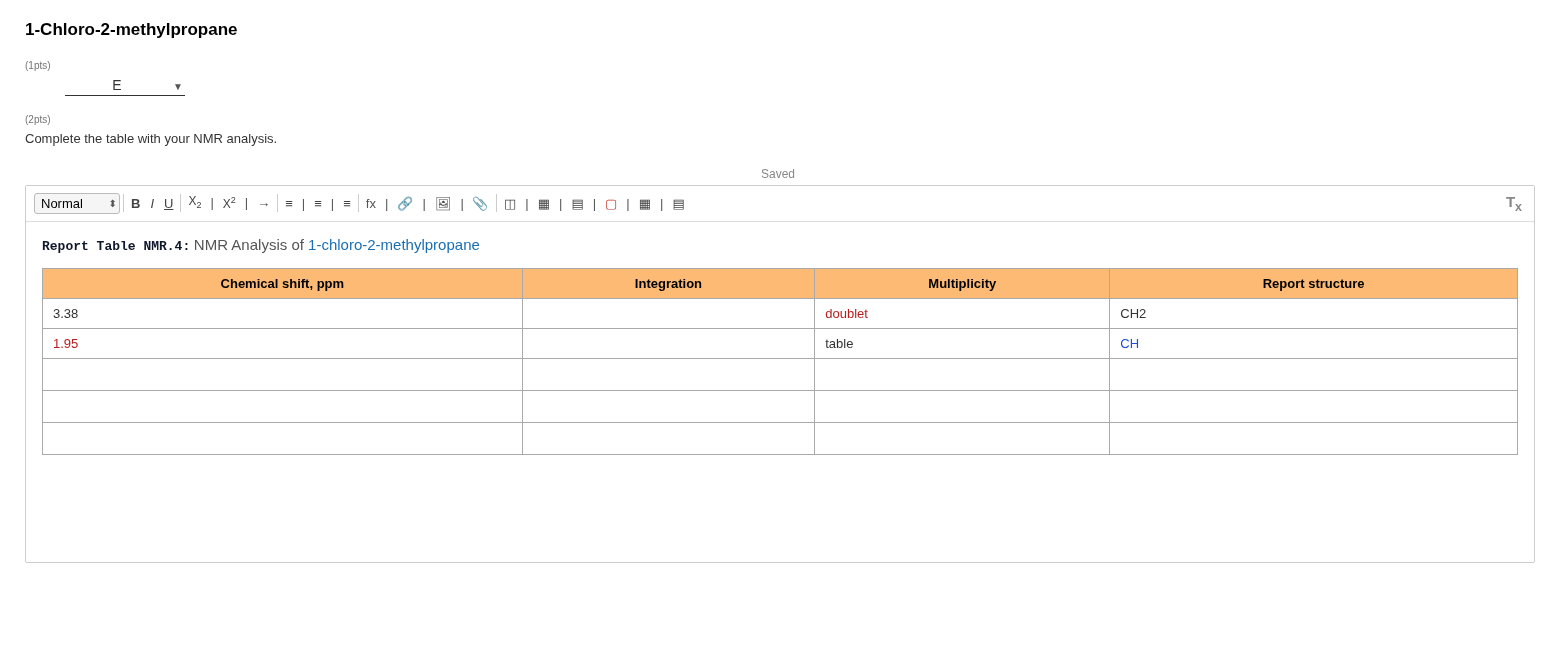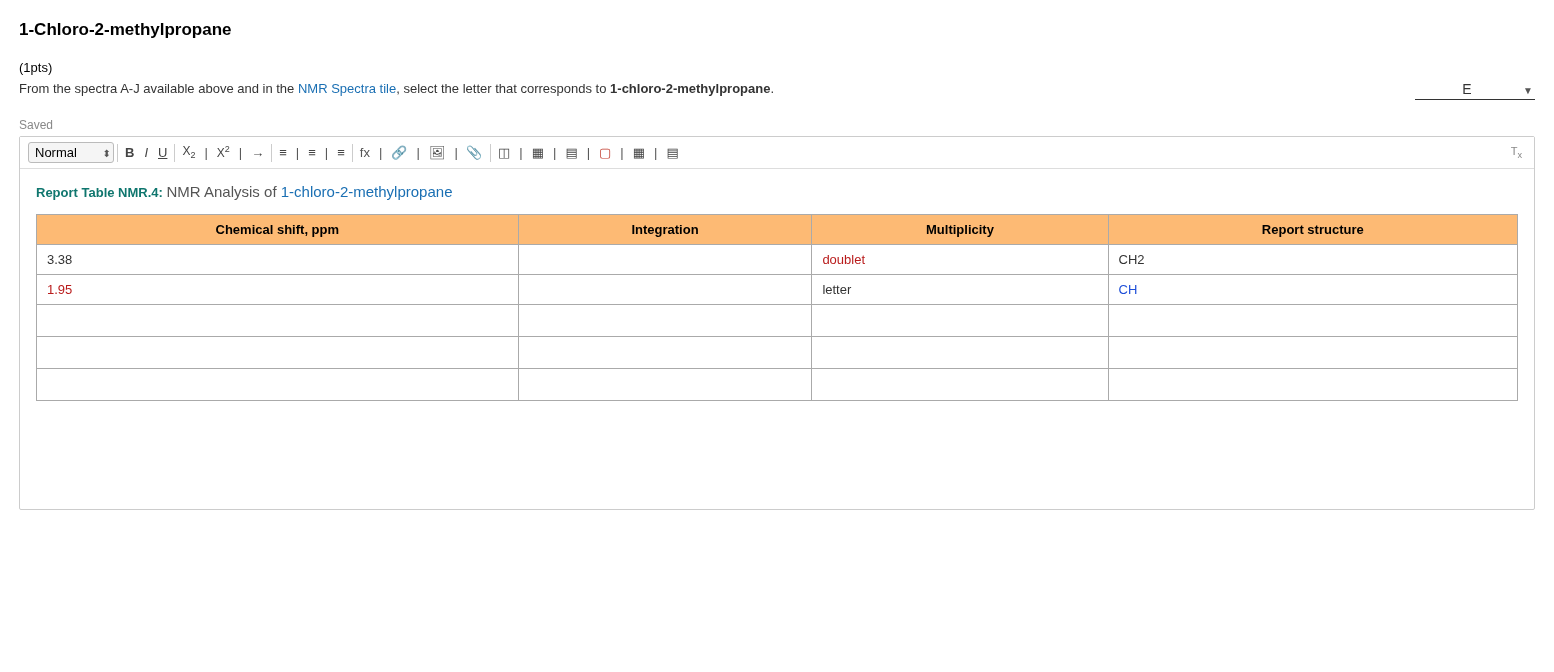--- a/index.html
+++ b/index.html
@@ -6,33 +6,34 @@
     body {
       font-family: Arial, sans-serif;
       font-size: 14px;
       background: #fff;
       color: #333;
       width: 1554px;
       min-height: 672px;
     }
     .page {
       padding: 20px 19px;
+      margin-left: 6px;
     }
     .compound-title {
       font-size: 17px;
       font-weight: bold;
       color: #000;
       margin-bottom: 20px;
     }
     .question-block {
       margin-bottom: 18px;
     }
     .pts-label {
-      color: #000000;
-      font-size: 13px;
+      color: #737373;
+      font-size: 10px;
       margin-bottom: 4px;
     }
     .question-text {
       font-size: 13px;
       color: #333;
       line-height: 1.5;
     }
     .question-text .highlight-nmr {
       color: #1a6fb3;
     }
@@ -61,21 +62,21 @@
       content: '▼';
       font-size: 10px;
       position: absolute;
       right: 2px;
       top: 50%;
       transform: translateY(-50%);
       pointer-events: none;
       color: #555;
     }
     .saved-text {
-      text-align: left;
+      text-align: center;
       font-size: 12px;
       color: #888;
       margin-bottom: 4px;
       padding-right: 4px;
     }
     .editor-container {
       border: 1px solid #ccc;
       border-radius: 2px;
       margin-top: 4px;
     }
@@ -141,38 +142,40 @@
       color: #555;
       cursor: pointer;
       padding: 2px 3px;
     }
     .fx-text {
       font-size: 13px;
       color: #555;
     }
     .clear-btn {
       margin-left: auto;
-      font-size: 11px;
+      font-size: 15px;
       color: #888;
       cursor: pointer;
       border: none;
       background: none;
       padding: 2px 4px;
+      font-weight: bold;
     }
     .editor-body {
       padding: 14px 16px;
       min-height: 340px;
     }
     .report-label {
       font-size: 13px;
       margin-bottom: 14px;
     }
     .report-label strong {
       font-weight: bold;
-      color: #0f766e;
+      color: #0f172a;
+      font-family: Liberation Mono, monospace;
     }
     .report-label .report-subtitle {
       font-weight: normal;
       color: #555;
       font-size: 15px;
     }
     .report-label .report-subtitle .blue {
       color: #1a6fb3;
     }
     .nmr-table {
@@ -203,42 +206,43 @@
 </head>
 <body>
 
 <div class="page">
 
   <div class="compound-title">1-Chloro-2-methylpropane</div>
 
   <div class="question-block">
     <div class="pts-label">(1pts)</div>
     <div style="display:flex; align-items:flex-start; justify-content:space-between;">
-      <div class="question-text">
-        <span>From the spectra A-J available above and in the </span><span class="highlight-nmr">NMR Spectra tile</span><span>, select the letter that corresponds to </span><span class="highlight-compound">1-chloro-2-methylpropane</span><span>.</span>
-      </div>
       <div style="display:flex; align-items:center; gap:6px; min-width:160px; justify-content:flex-end;">
         <div class="dropdown-wrapper">
           <select class="dropdown-select">
             <option>A</option>
             <option>B</option>
             <option>C</option>
             <option>D</option>
             <option selected="">E</option>
             <option>F</option>
             <option>G</option>
             <option>H</option>
             <option>I</option>
             <option>J</option>
           </select>
         </div>
       </div>
     </div>
   </div>
 
+  <div class="question-block">
+    <div class="pts-label">(2pts)</div>
+    <div class="question-text">Complete the table with your NMR analysis.</div>
+  </div>
 
   <div class="saved-text">Saved</div>
 
   <div class="editor-container">
 
     <div class="toolbar">
 
       <div class="style-select-wrapper">
         <select class="style-select">
           <option>Normal</option>
@@ -327,21 +331,21 @@
         <tbody id="nmr-table-body">
         <tr>
               <td>3.38</td>
               <td></td>
               <td class="cell-blue">doublet</td>
               <td>CH2</td>
             </tr>
             <tr>
               <td class="cell-blue">1.95</td>
               <td></td>
-              <td>letter</td>
+              <td>table</td>
               <td class="cell-orange">CH</td>
             </tr>
             <tr class="empty-row">
               <td></td>
               <td></td>
               <td></td>
               <td></td>
             </tr>
             <tr class="empty-row">
               <td></td>

